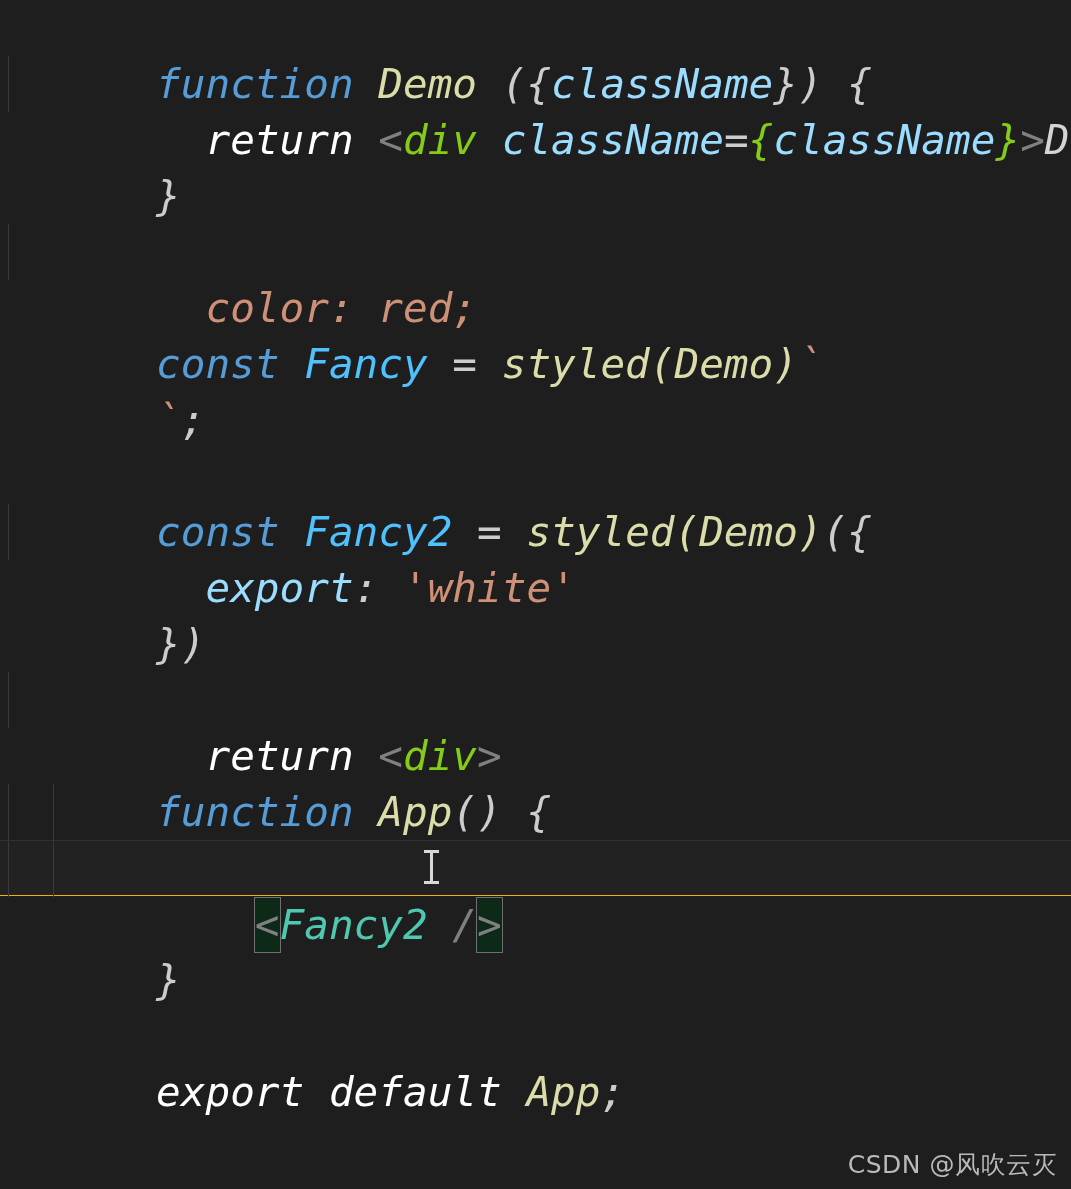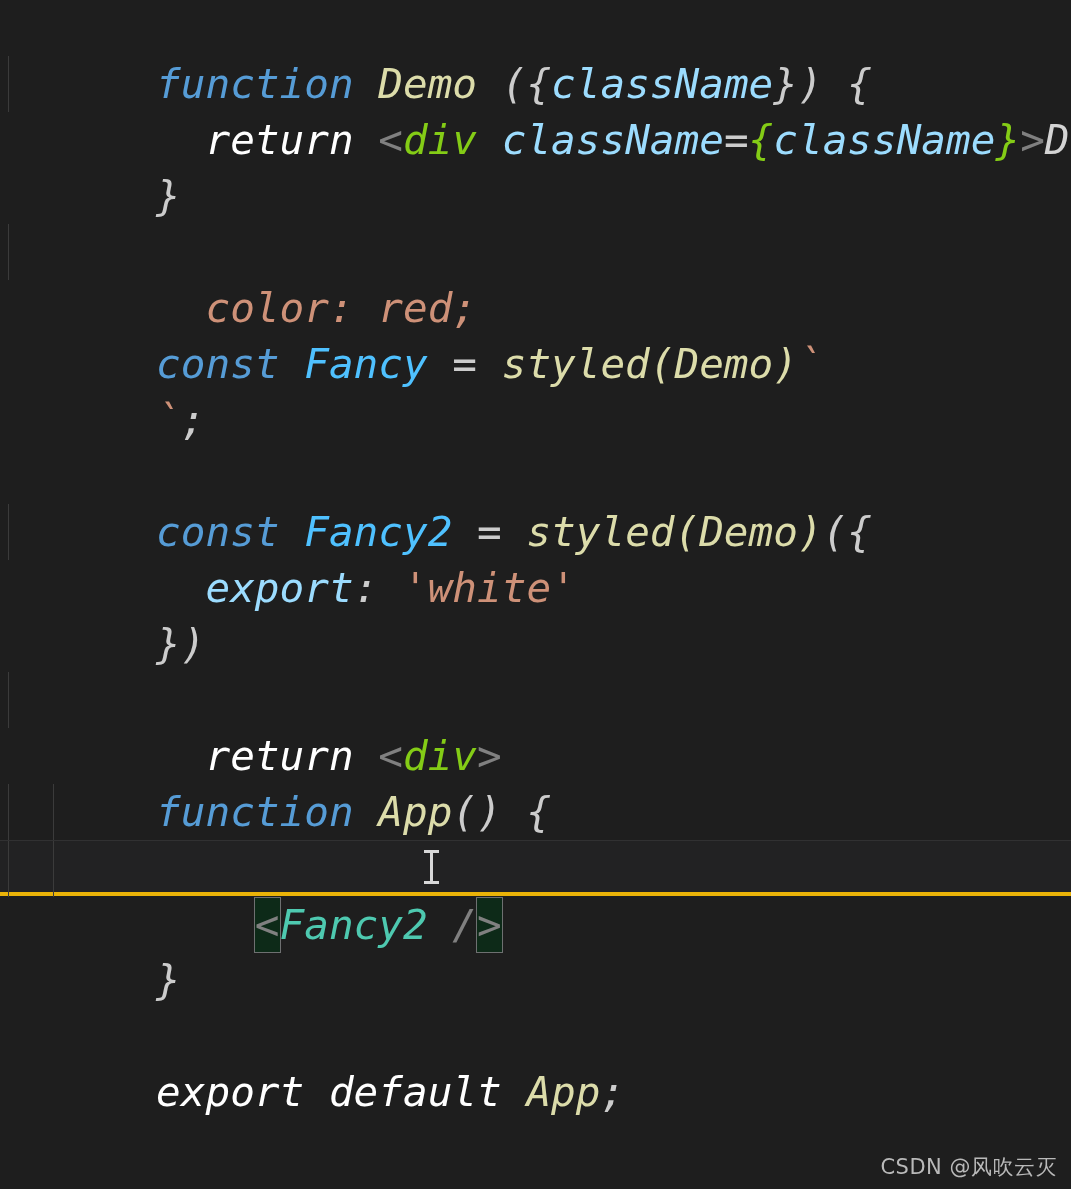--- a/index.html
+++ b/index.html
@@ -38,21 +38,21 @@
     letter-spacing: 0px;
     color: #d4d4d4;
     padding-left: 8px;
     box-sizing: border-box;
     font-style: italic;
   }
 
   .line.active {
     background: #222223;
     border-top: 1px solid #313132;
-    border-bottom: 4px solid #eab308;
+    border-bottom: 1px solid #eab308;
     height: 56px;
   }
 
   
   .guide {
     position: absolute;
     top: 0;
     width: 1px;
     height: 56px;
     background: #3b3b3b;
@@ -109,21 +109,21 @@
   }
   #mouse-cursor .ibeam-top { top: 0px; }
   #mouse-cursor .ibeam-bot { bottom: 0px; }
 
   
   #watermark {
     position: absolute;
     right: 14px;
     bottom: 8px;
     font-family: "DejaVu Sans", "Liberation Sans", sans-serif;
-    font-size: 21px;
+    font-size: 25px;
     color: #b9b9b9;
     letter-spacing: 0.5px;
     white-space: nowrap;
   }
 </style>
 </head>
 <body>
 
 <div id="editor">
 

